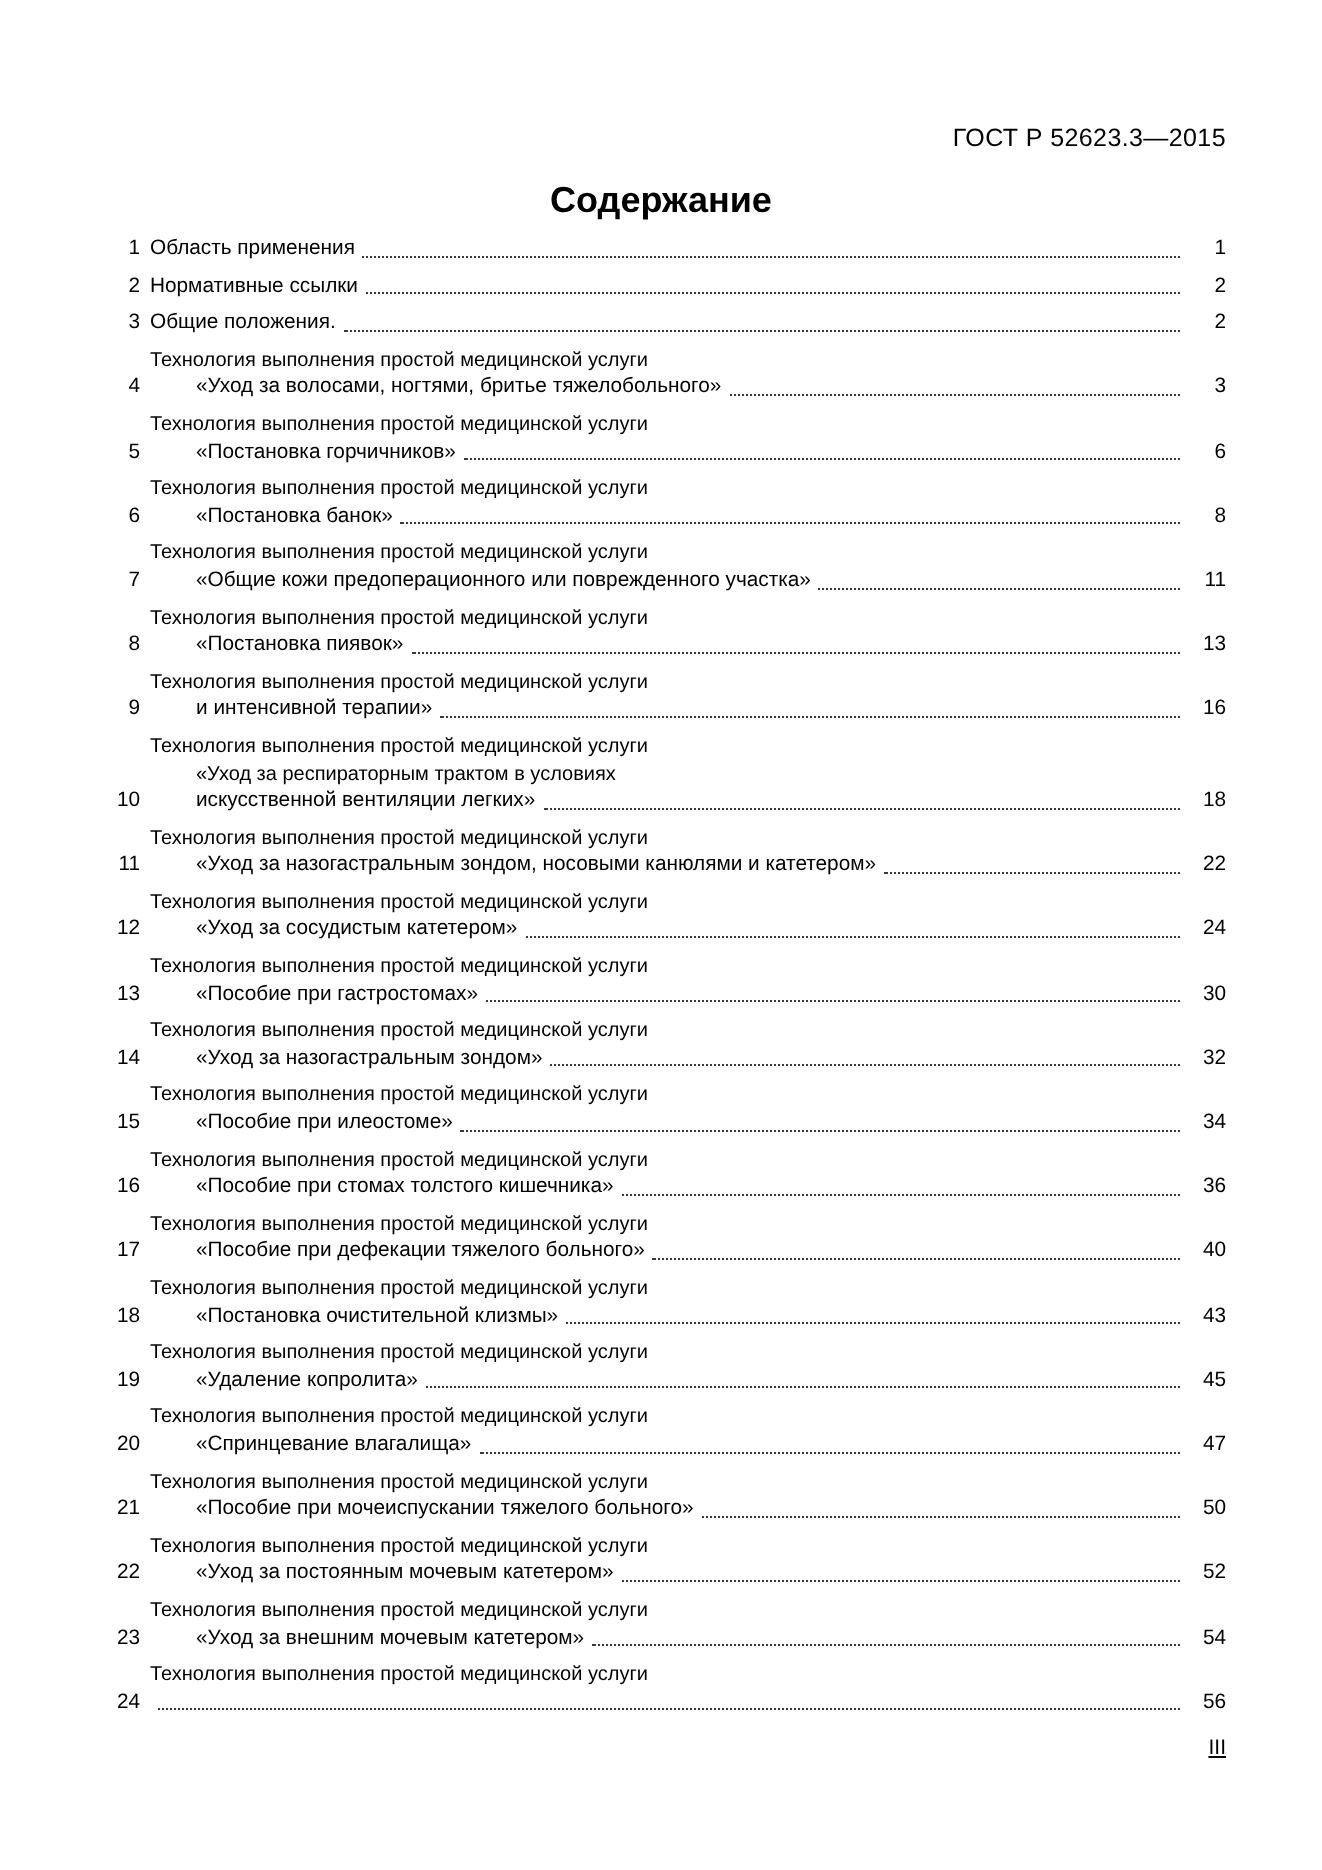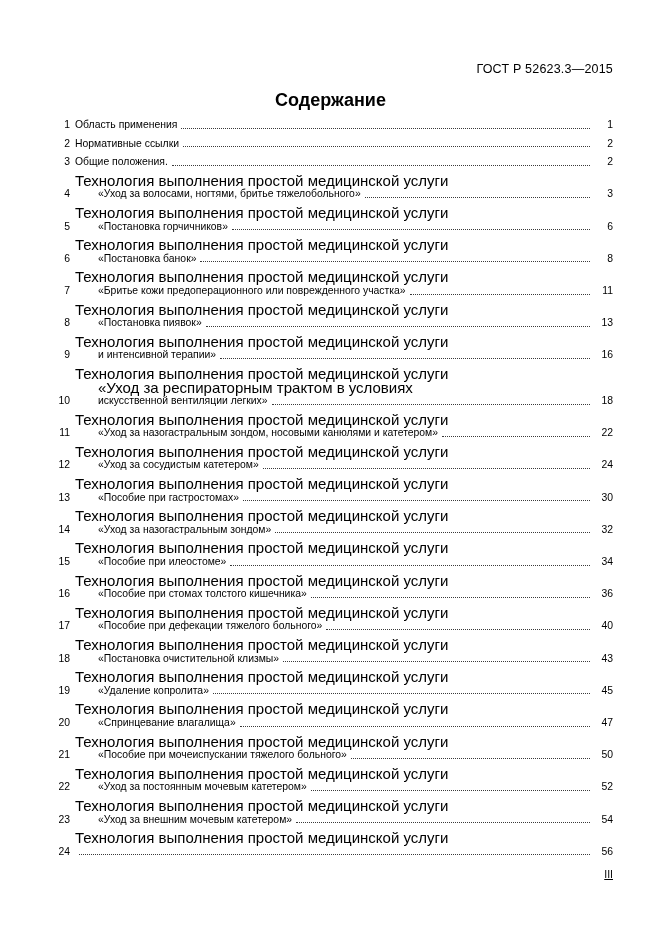--- a/index.html
+++ b/index.html
@@ -74,21 +74,21 @@
     border-bottom: 1px dotted #3a3a3a;
     min-width: 8px;
   }
   .toc-page {
     flex: 0 0 auto;
     width: 20px;
     text-align: right;
   }
   .cont-line {
     display: flex;
-    font-size: 15px;
+    font-size: 10px;
     line-height: 13.6px;
     white-space: nowrap;
   }
   .cont-line .toc-num { visibility: hidden; }
   .page-footer {
     position: absolute;
     bottom: 55px;
     right: 48px;
     font-size: 10.5px;
     text-decoration: underline;
@@ -164,21 +164,21 @@
           <span class="toc-page">8</span>
         </div>
       </div>
       <div class="toc-entry">
         <div class="cont-line">
           <span class="toc-num">7</span>
           <span class="toc-text">Технология выполнения простой медицинской услуги</span>
         </div>
         <div class="toc-line">
           <span class="toc-num">7</span>
-          <span class="toc-text indent">«Бритье кожи предоперационного или поврежденного участка»</span>
+          <span class="toc-text indent">«Общие кожи предоперационного или поврежденного участка»</span>
           <span class="dots"></span>
           <span class="toc-page">11</span>
         </div>
       </div>
       <div class="toc-entry">
         <div class="cont-line">
           <span class="toc-num">8</span>
           <span class="toc-text">Технология выполнения простой медицинской услуги</span>
         </div>
         <div class="toc-line">

